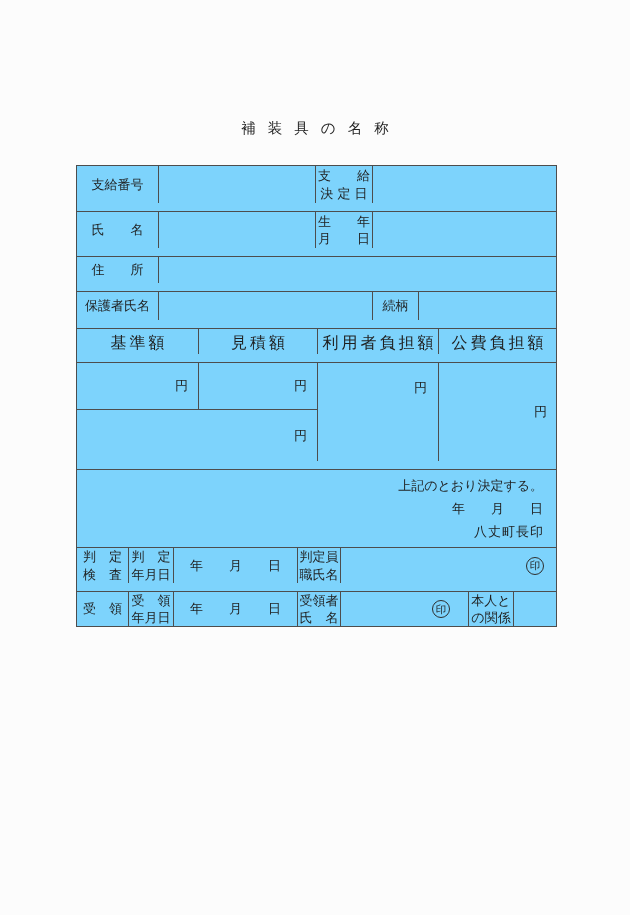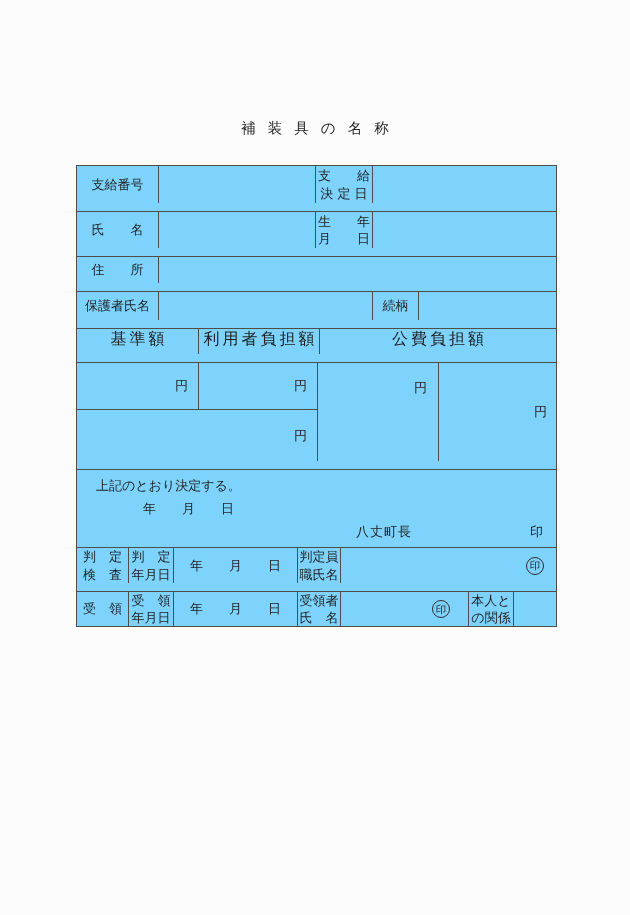--- a/index.html
+++ b/index.html
@@ -11,21 +11,21 @@
     font-family:"DejaVu Serif","Liberation Serif",serif; color:var(--txt);
   }
   .form-no { position:absolute; left:74px; top:82px; font-size:13px; }
   .title {
     position:absolute; left:0; right:0; top:119px; text-align:center;
     font-size:14.5px; letter-spacing:12px; text-indent:12px;
   }
   .tbl { position:absolute; left:76px; top:165px; width:481px; border:1px solid var(--ln); background:#7dd3fc; }
   .row { display:flex; }
   .row + .row { border-top:1px solid var(--ln);margin-top:8px; }
-  .c { border-right:1px solid var(--ln); }
+  .c { border-right:1px solid var(--ln);align-items:flex-end; }
   .row > .c:last-child, .srow > .c:last-child, .mrow > .c:last-child { border-right:none; }
   .flex1 { flex:1; }
   .h37{height:37px}.h27{height:27px}.h29{height:29px}.h26{height:26px}
   .h70{height:70px}.h36{height:36px}.h35{height:35px}.h86{height:86px}.h99{height:99px}
   .w82{width:82px}.w157{width:157px}.w57{width:57px}.w214{width:214px}.w46{width:46px}
   .w23{width:23px}.w62{width:62px}.w122{width:122px}.w119{width:119px}.w121{width:121px}
   .w52{width:52px}.w45{width:45px}.w124{width:124px}.w43{width:43px}.w42{width:42px}
   .lbl {
     display:flex; flex-direction:column; align-items:center; justify-content:center;
     font-size:13px; line-height:1.32; text-align:center;
@@ -108,20 +108,23 @@
       </div>
       <div class="c flex1"></div>
     </div>
 
 
 
     <div class="row h26">
       <div class="c w122 hdr">
         <span>基準額</span>
       </div>
+      <div class="c w119 hdr">
+        <span>見積額</span>
+      </div>
       <div class="c w121 hdr">
         <span>利用者負担額</span>
       </div>
       <div class="c flex1 hdr">
         <span>公費負担額</span>
       </div>
     </div>
 
     <div class="row h99">
       <div class="mny-left">

